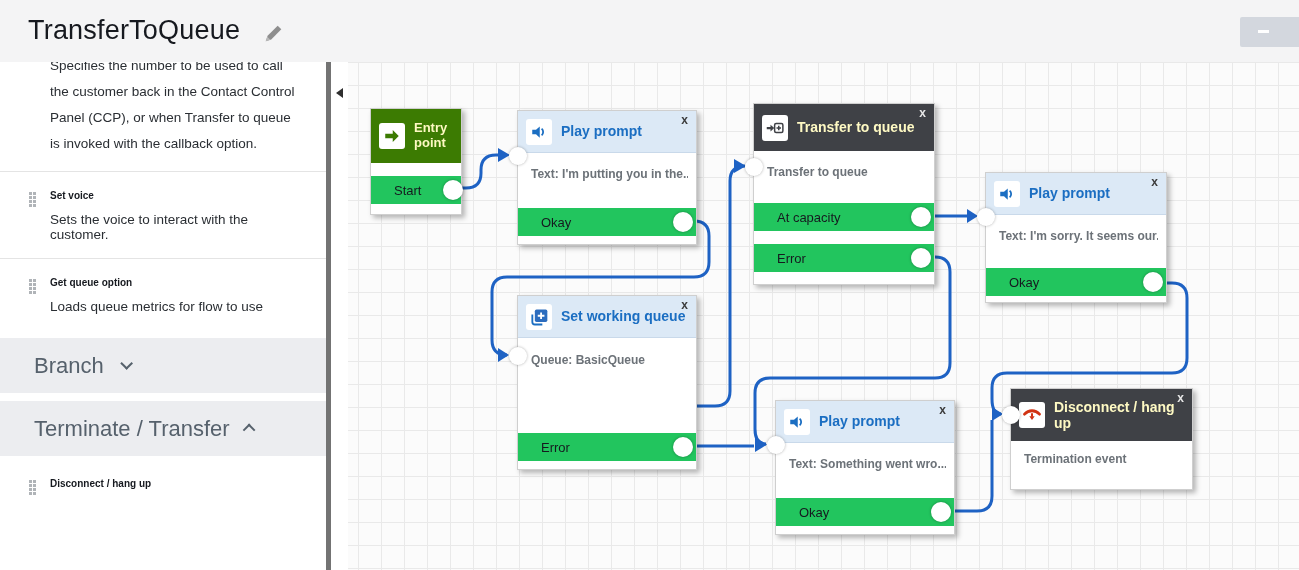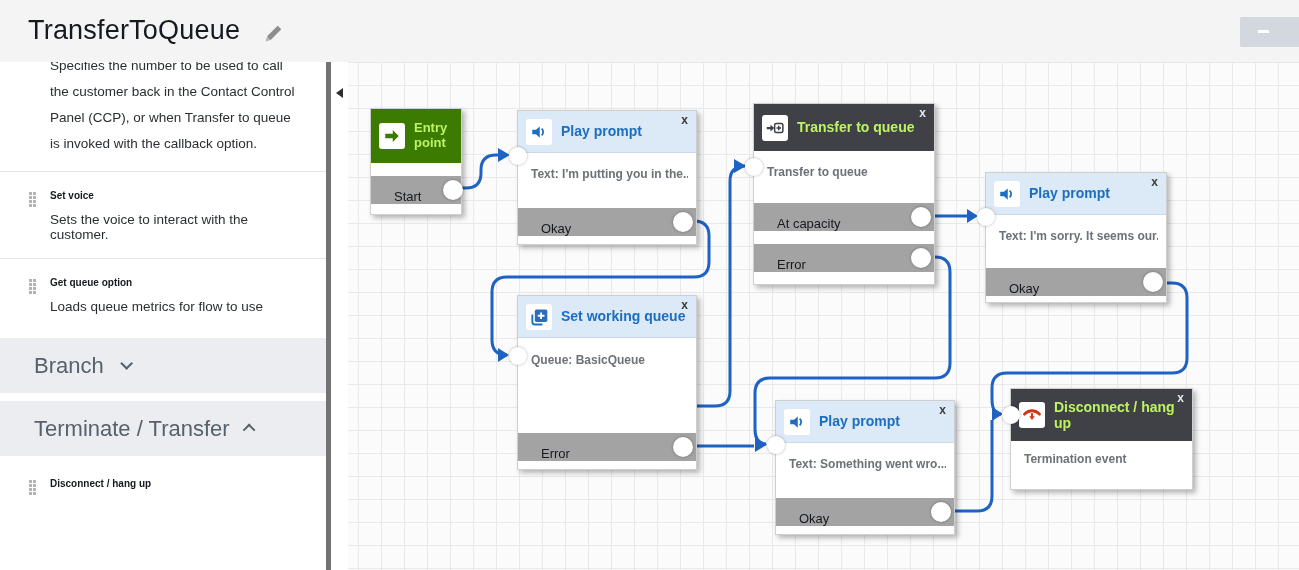--- a/index.html
+++ b/index.html
@@ -55,28 +55,28 @@
   .node { position:absolute; background:#fff; border:1px solid #cfcfcf;
     box-shadow:3px 3px 5px rgba(0,0,0,.28); }
   .nh { position:relative; display:flex; align-items:center; padding:0 10px 0 8px; }
   .nh.light { background:#dce9f6; border-bottom:1px solid #c9d9ea; }
   .nh.dark  { background:#3f4146; }
   .nh.green { background:#3c7b02; }
   .icon-box { width:26px; height:26px; background:#fff; border-radius:3px;
     flex:0 0 26px; display:flex; align-items:center; justify-content:center; }
   .nh-title { margin-left:9px; font-size:14px; font-weight:bold; line-height:1.15; }
   .nh.light .nh-title { color:#1b6ec2; }
-  .nh.dark .nh-title, .nh.green .nh-title { color:#bef264; }
+  .nh.dark .nh-title, .nh.green .nh-title { color:#fef9c3; }
   .nh.green .nh-title { font-size:13px; }
   .close-x { position:absolute; top:3px; right:8px; font-size:12px; font-weight:bold;
     color:#3c3c3c; cursor:pointer; line-height:1; }
   .param { position:absolute; left:13px; right:8px; font-size:12px; font-weight:bold;
     color:#6c7278; white-space:nowrap; overflow:hidden; }
-  .row { position:absolute; left:0; right:0; height:28px; background:#a3a3a3;
-    font-size:13px; color:#16191f; display:flex; align-items:flex-end; padding-left:23px; }
+  .row { position:absolute; left:0; right:0; height:28px; background:#22c55e;
+    font-size:13px; color:#16191f; display:flex; align-items:center; padding-left:23px; }
   .out-circle { position:absolute; right:3px; top:4px; width:20px; height:20px;
     border-radius:50%; background:#fff; box-shadow:0 0 3px rgba(0,0,0,.35); cursor:pointer; }
   .in-circle { position:absolute; left:-9px; width:18px; height:18px; border-radius:50%;
     background:#fff; box-shadow:0 0 3px rgba(0,0,0,.3); }
 </style>
 </head>
 <body>
 
 <div class="topbar">
   <div class="flow-title">TransferToQueue</div>

